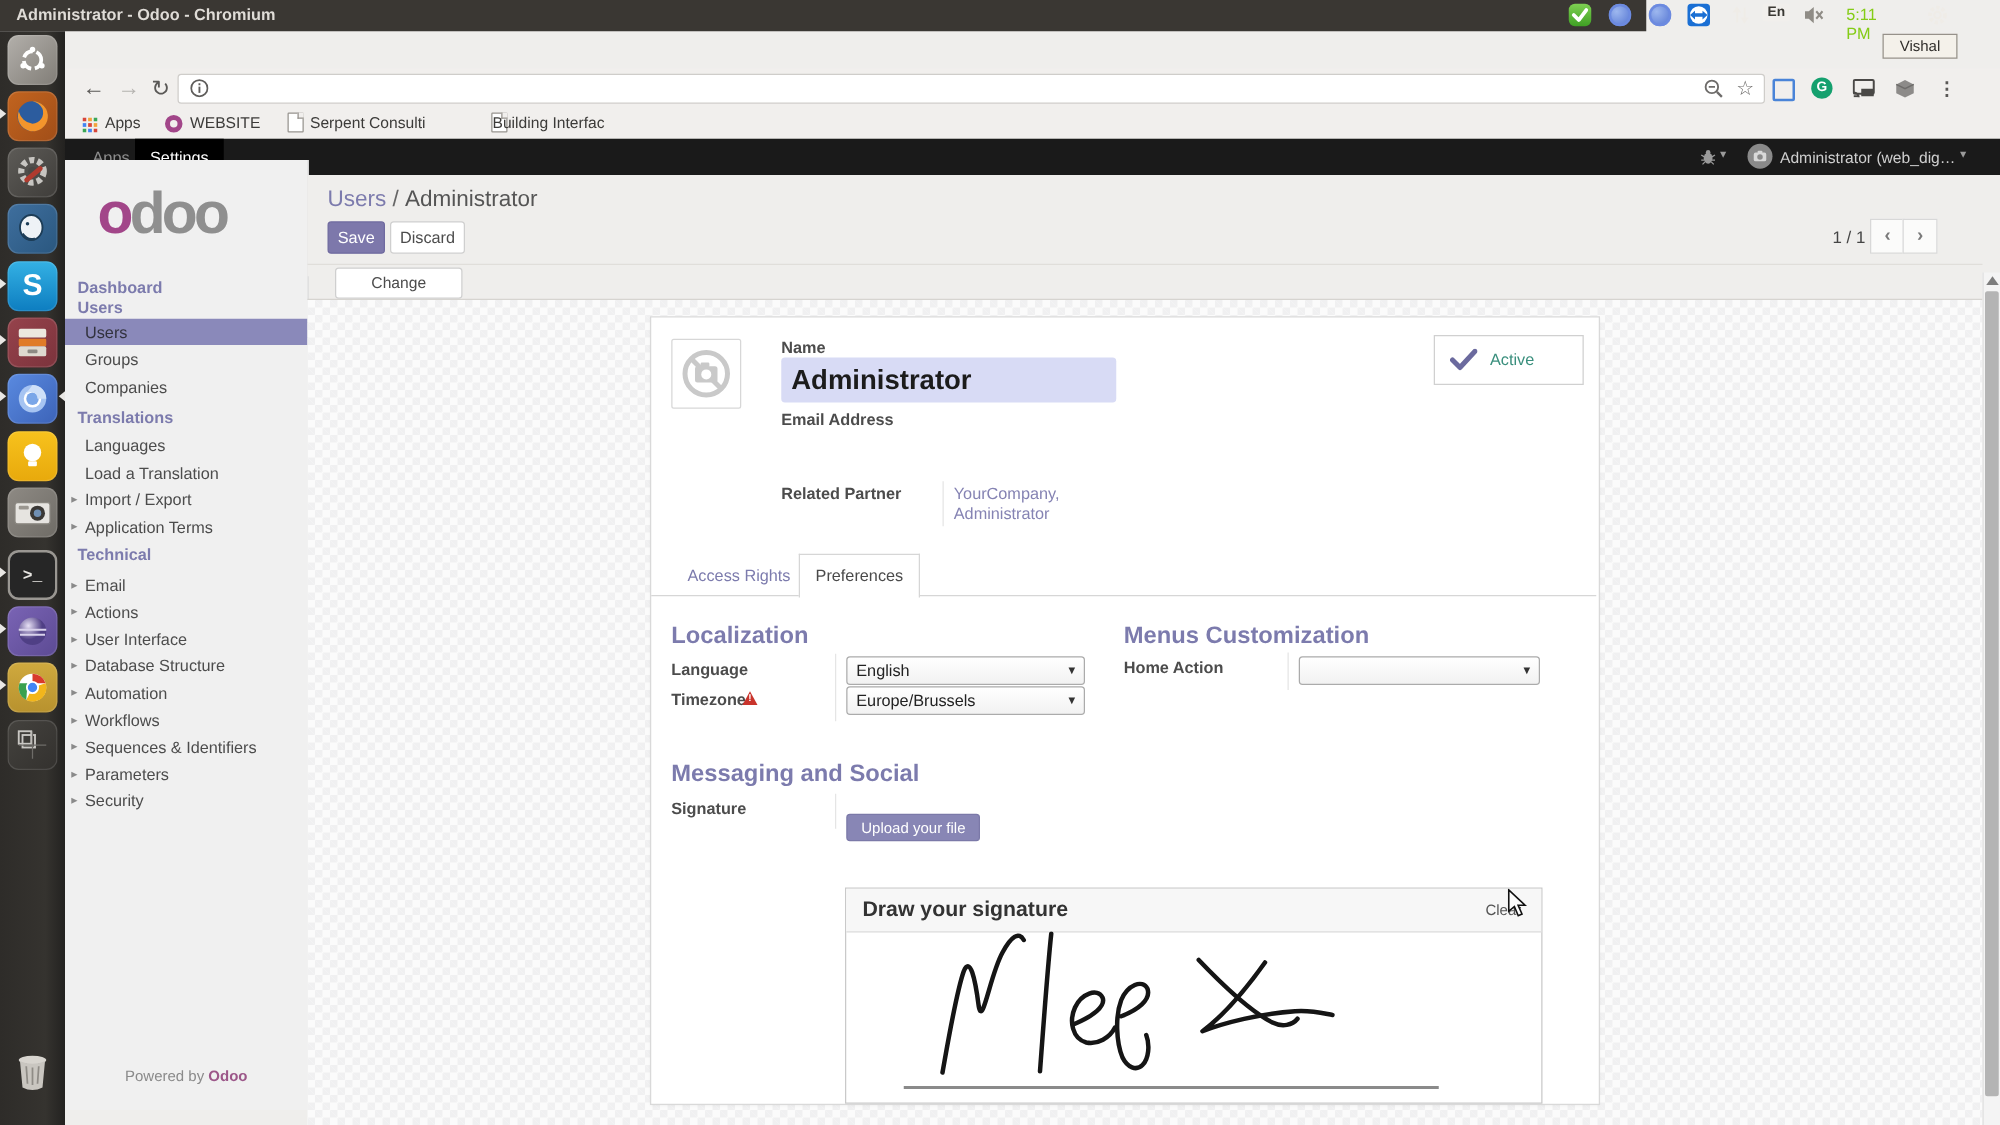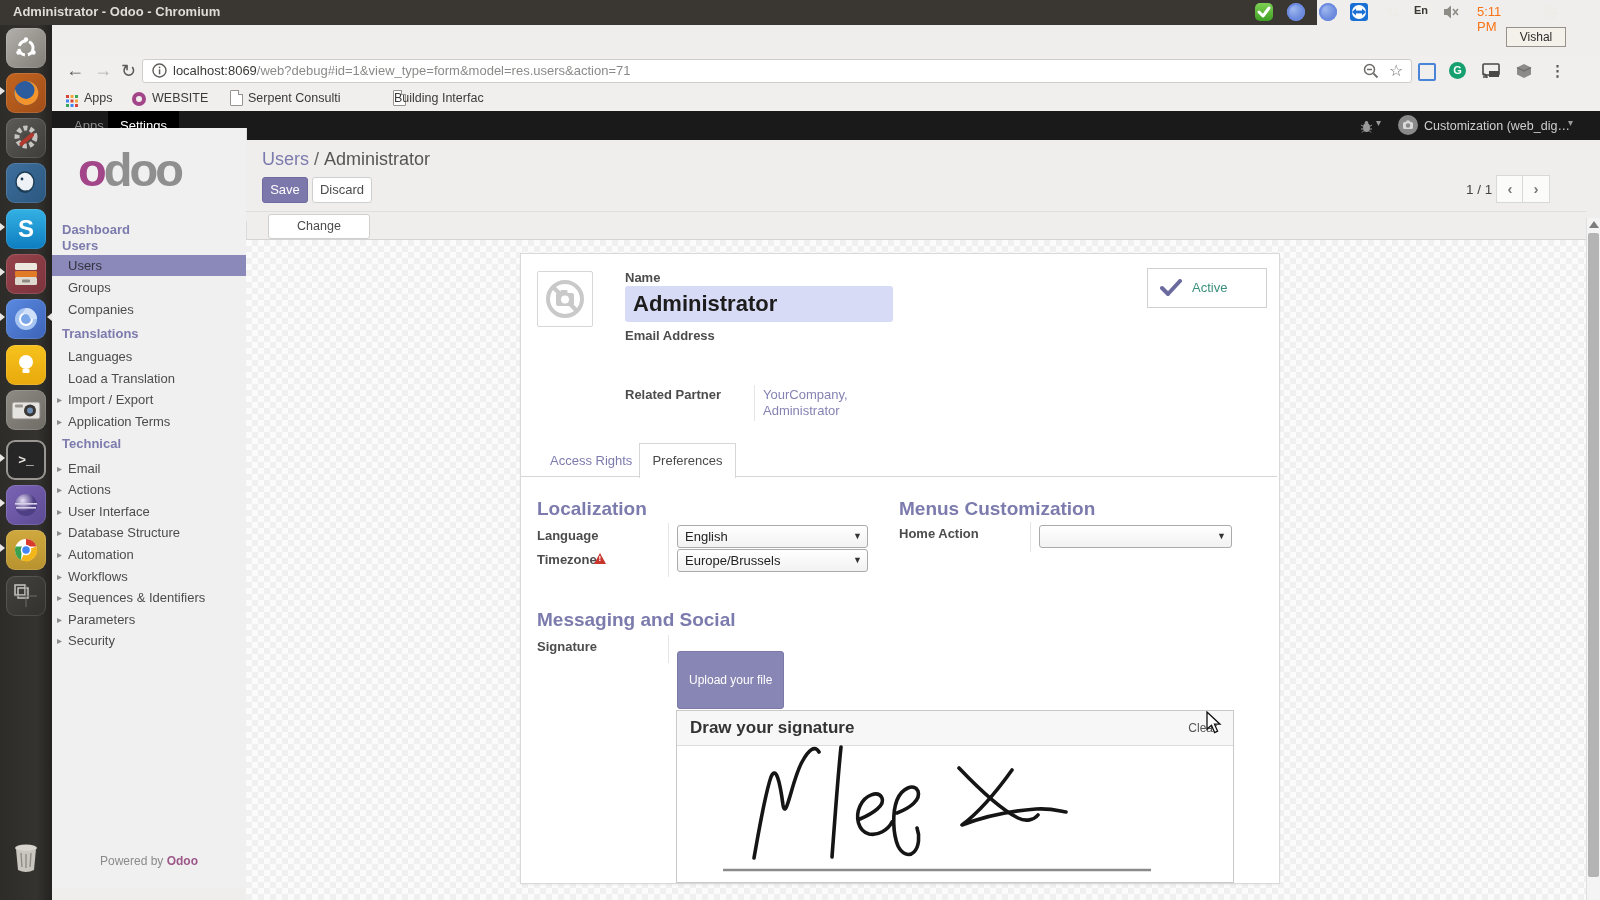--- a/index.html
+++ b/index.html
@@ -5,21 +5,21 @@
   html,body{margin:0;padding:0;background:#000;}
   #screen{position:relative;width:1600px;height:900px;overflow:hidden;
     font-family:"Liberation Sans",sans-serif;background:#efeeec;}
   .abs{position:absolute;}
   .noselect{user-select:none;}
 
   
   #top-panel{position:absolute;left:0;top:0;width:1317px;height:25px;background:#3a3733;}
   #win-title{position:absolute;left:13px;top:4px;color:#dfdcd7;font-size:13px;font-weight:bold;}
   .tray-ic{position:absolute;top:3px;}
-  #tray-clock{color:#f97316;font-size:13px;}
+  #tray-clock{color:#84cc16;font-size:13px;}
   #kbd-box{background:#f1efec;color:#3a3833;font-size:11px;font-weight:bold;border-radius:2px;padding:1px 4px;}
   #vishal{position:absolute;left:1506px;top:27px;width:58px;height:18px;background:#f4f1ea;border:1px solid #96918a;
     color:#2f2d2a;font-size:12px;text-align:center;line-height:18px;}
 
   
   #launcher{position:absolute;left:0;top:25px;width:52px;height:875px;
     background:linear-gradient(90deg,#2e2c29 0%,#35332f 70%,#232220 100%);}
   .lch{position:absolute;left:6px;width:40px;height:40px;border-radius:9px;box-shadow:inset 0 0 0 1px rgba(255,255,255,.12);}
   .lch-glyph{position:absolute;left:0;top:0;width:40px;height:40px;display:flex;align-items:center;justify-content:center;}
   .run-arrow{position:absolute;left:0;width:0;height:0;border-top:4px solid transparent;border-bottom:4px solid transparent;border-left:5px solid #e9e7e4;}
@@ -103,21 +103,21 @@
   #active-label{font-size:13px;color:#3a8f7d;}
   .otab-link{font-size:13px;color:#7c7bad;}
   #tab-pref{position:absolute;left:118px;top:189px;width:95px;height:34px;background:#fff;border:1px solid #d6d6d6;border-bottom:none;
     font-size:13px;color:#4a4a4a;text-align:center;line-height:34px;z-index:2;}
   #tabs-line{position:absolute;left:0px;top:222px;width:756px;height:1px;background:#d6d6d6;}
   .osec-title{font-size:19px;font-weight:bold;color:#7c7bad;}
   .oselect{position:absolute;height:21px;background:linear-gradient(#fff,#f2f2f2);border:1px solid #ababab;border-radius:3px;font-size:13px;color:#222;line-height:21px;padding-left:7px;}
   .oselect .i-selarrow{position:absolute;right:5px;top:0;font-size:9px;color:#333;}
   .warn{position:absolute;width:0;height:0;border-left:6px solid transparent;border-right:6px solid transparent;border-bottom:11px solid #c9342c;}
   .warn::after{content:"!";position:absolute;left:-1.5px;top:1px;color:#fff;font-size:8px;font-weight:bold;}
-  #btn-upload{position:absolute;left:156px;top:397px;padding:21px 11px;background:#8886b5;border:1px solid #7b79a8;border-radius:3px;color:#fff;font-size:12px;}
+  #btn-upload{position:absolute;left:156px;top:397px;padding:3px 11px;background:#8886b5;border:1px solid #7b79a8;border-radius:3px;color:#fff;font-size:12px;}
   #sigpad{position:absolute;left:155px;top:456px;width:556px;height:171px;background:#fff;border:1px solid #c9c9c9;}
   #sigpad-head{position:absolute;left:0;top:0;width:556px;height:34px;background:#f7f7f7;border-bottom:1px solid #ddd;}
   #sigpad-title{position:absolute;left:13px;top:7px;font-size:17px;font-weight:bold;color:#333;}
   #sig-clear{position:absolute;right:16px;top:10px;font-size:12px;color:#555;}
 
   
   #scrollbar{position:absolute;left:1586px;top:218px;width:14px;height:682px;background:#f4f4f4;border-left:1px solid #e0e0e0;}
   #sb-up{position:absolute;left:2px;top:3px;width:0;height:0;border-left:5px solid transparent;border-right:5px solid transparent;border-bottom:7px solid #7d7d7d;}
   #sb-thumb{position:absolute;left:1px;top:15px;width:11px;height:644px;background:#b4b4b4;border-radius:2px;}
 </style>
@@ -308,21 +308,20 @@
     <span class="abs navglyph dis i-fwd" style="left:42px;top:5px;"></span>
     <span class="abs navglyph i-reload" style="left:69px;top:5px;"></span>
     <div id="urlbar">
       <span style="position:absolute;left:9px;top:3px;">
         <svg width="15" height="15" viewBox="0 0 15 15">
             <circle cx="7.5" cy="7.5" r="6.5" fill="none" stroke="#5f5d5b" stroke-width="1.4"></circle>
             <rect x="6.8" y="6.3" width="1.5" height="5" fill="#5f5d5b"></rect>
             <rect x="6.8" y="3.6" width="1.5" height="1.6" fill="#5f5d5b"></rect>
           </svg>
       </span>
-      <span id="url-text"><span id="url-host">localhost:8069</span><span id="url-path">/web?debug#id=1&amp;view_type=form&amp;model=res.users&amp;action=71</span></span>
       <span style="position:absolute;left:1220px;top:3px;">
         <svg width="16" height="16" viewBox="0 0 16 16">
             <circle cx="6.5" cy="6.5" r="5" fill="none" stroke="#6e6c6a" stroke-width="1.5"></circle>
             <line x1="10.5" y1="10.5" x2="14.5" y2="14.5" stroke="#6e6c6a" stroke-width="1.8"></line>
             <line x1="4" y1="6.5" x2="9" y2="6.5" stroke="#6e6c6a" stroke-width="1.5"></line>
           </svg>
       </span>
       <span class="i-star" style="position:absolute;left:1246px;top:1px;"></span>
     </div>
     <span class="abs" style="left:1366px;top:8px;width:14px;height:14px;border:2px solid #4a84d8;border-radius:2px;"></span>
@@ -377,21 +376,21 @@
         </svg>
     </span>
     <span class="abs i-caret" style="left:1324px;top:6px;color:#9a9a9a;font-size:10px;"></span>
     <span class="abs" style="left:1346px;top:4px;width:20px;height:20px;background:#8a8a8a;border-radius:50%;">
       <svg width="20" height="20" viewBox="0 0 20 20">
           <rect x="5" y="7" width="10" height="7" rx="1.5" fill="#d9d9d9"></rect>
           <circle cx="10" cy="10.5" r="2.2" fill="#8a8a8a"></circle>
           <rect x="8" y="5.5" width="4" height="2" rx="1" fill="#d9d9d9"></rect>
         </svg>
     </span>
-    <span id="nav-user">Customization (web_dig…</span>
+    <span id="nav-user">Administrator (web_dig…</span>
     <span class="abs i-caret" style="left:1516px;top:6px;color:#9a9a9a;font-size:10px;"></span>
   </div>
 
   <div id="sidebar">
     <div id="odoo-logo"><span class="o1">o</span><span>doo</span></div>
     <div class="sb-head" style="top:94px;">Dashboard</div>
     <div class="sb-head" style="top:110px;">Users</div>
     <div class="sb-item sel" style="top:127px;"><span class="lbl">Users</span></div>
     <div class="sb-item" style="top:149px;"><span class="lbl">Groups</span></div>
     <div class="sb-item" style="top:171px;"><span class="lbl">Companies</span></div>

